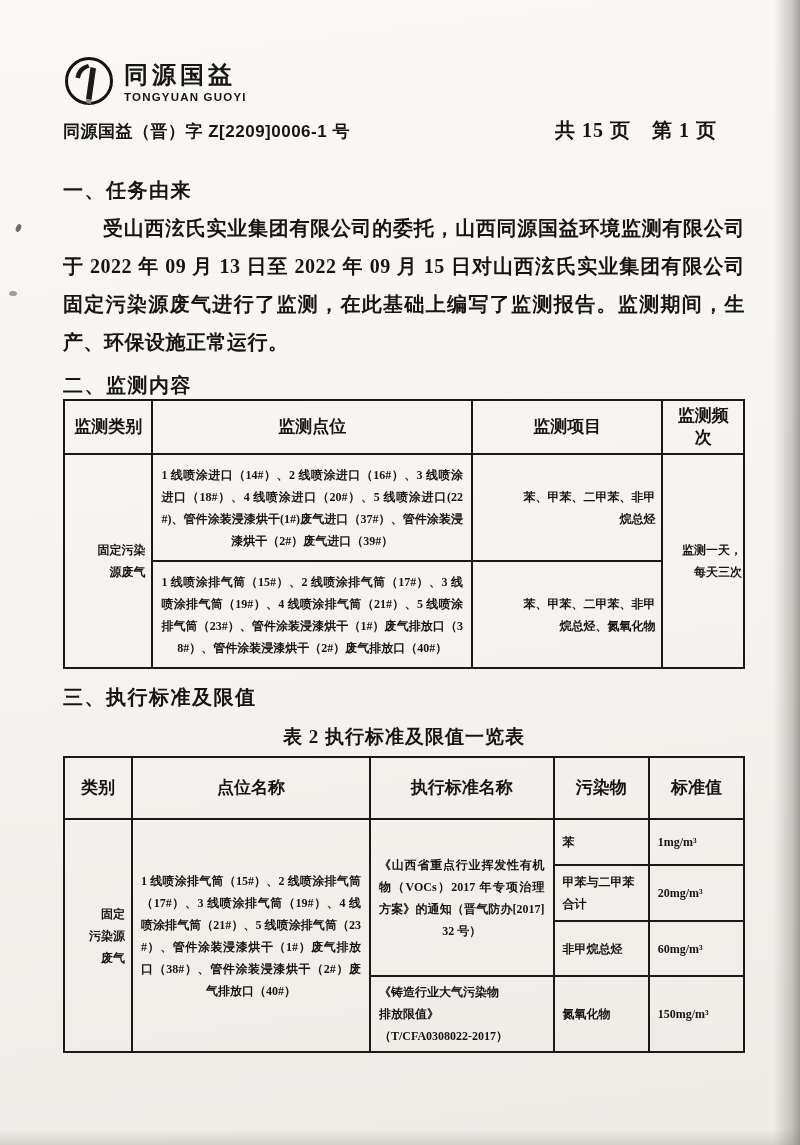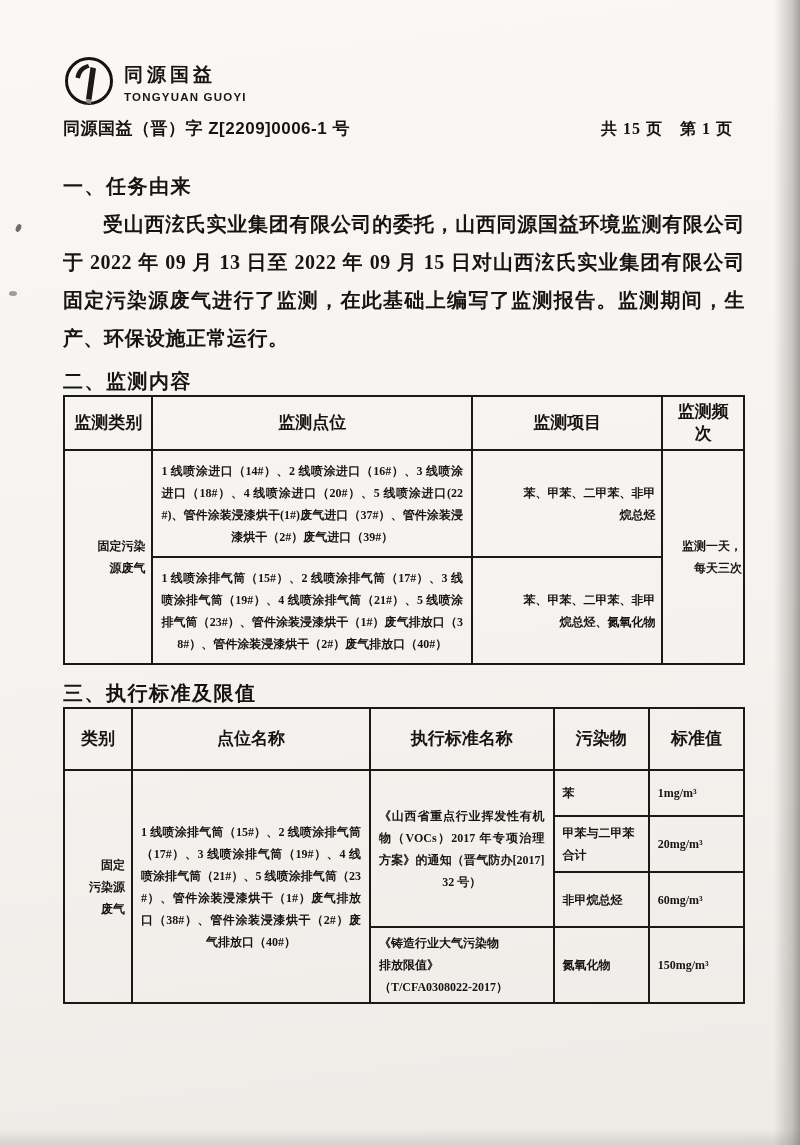--- a/index.html
+++ b/index.html
@@ -18,30 +18,30 @@
     border-radius:50%; transform:rotate(24deg); opacity:.75; }
   .speck-b { position:absolute; left:9px; top:291px; width:8px; height:5px; background:#55524e;
     border-radius:50%; opacity:.55; }
 
   .content { position:absolute; left:63px; top:54px; width:682px; }
 
   
   .header-row { display:flex; align-items:flex-start; }
   .logo-block { display:flex; align-items:center; gap:9px; }
   .logo-text-cn { font-family:"Liberation Sans","DejaVu Sans",sans-serif; font-weight:900;
-    font-size:19px; letter-spacing:4px; line-height:30px; }
+    font-size:24px; letter-spacing:4px; line-height:30px; }
   .logo-text-en { font-family:"Liberation Sans","DejaVu Sans",sans-serif; font-weight:700;
     font-size:11.5px; letter-spacing:1.2px; margin-top:1px; }
   .slogans { display:flex; margin-left:44px; margin-top:9px; }
   .slogan { font-weight:900; font-size:23px; letter-spacing:12px; margin-right:31px; white-space:nowrap; }
 
   .doc-row { display:flex; justify-content:space-between; align-items:baseline; margin-top:9px; }
   .doc-number { font-family:"Liberation Sans","DejaVu Sans",sans-serif; font-weight:700;
     font-size:17px; letter-spacing:0.5px; }
-  .page-indicator { font-weight:700; font-size:16px; letter-spacing:1px; margin-right:12px; }
+  .page-indicator { font-weight:700; font-size:20px; letter-spacing:1px; margin-right:28px; }
 
   
   .sec-title { font-weight:700; font-size:20px; letter-spacing:1.5px; }
   .t1 { margin-top:33px; }
   .para { margin-top:5px; font-size:20px; font-weight:600; line-height:38px;
     text-align:justify; text-indent:2em; letter-spacing:0.5px; }
   .t2 { margin-top:11px;font-family:Liberation Mono, monospace; }
   .t3 { margin-top:15px; }
 
   .tbl-caption { text-align:center; font-weight:700; font-size:19px; letter-spacing:1px;
@@ -117,20 +117,21 @@
       </tr>
       <tr class="row-tall">
         <td class="jc">1 线喷涂排气筒（15#）、2 线喷涂排气筒（17#）、3 线喷涂排气筒（19#）、4 线喷涂排气筒（21#）、5 线喷涂排气筒（23#）、管件涂装浸漆烘干（1#）废气排放口（38#）、管件涂装浸漆烘干（2#）废气排放口（40#）</td>
         <td class="pre">苯、甲苯、二甲苯、非甲
 烷总烃、氮氧化物</td>
       </tr>
     </tbody>
       </table>
 
     <div class="sec-title t3">三、执行标准及限值</div>
+    <div class="tbl-caption">表 2 执行标准及限值一览表</div>
 
     <table>
       <colgroup>
           <col style="width:10%">
           <col style="width:35%">
           <col style="width:27%">
           <col style="width:14%">
           <col style="width:14%">
         </colgroup>
       <tbody>

